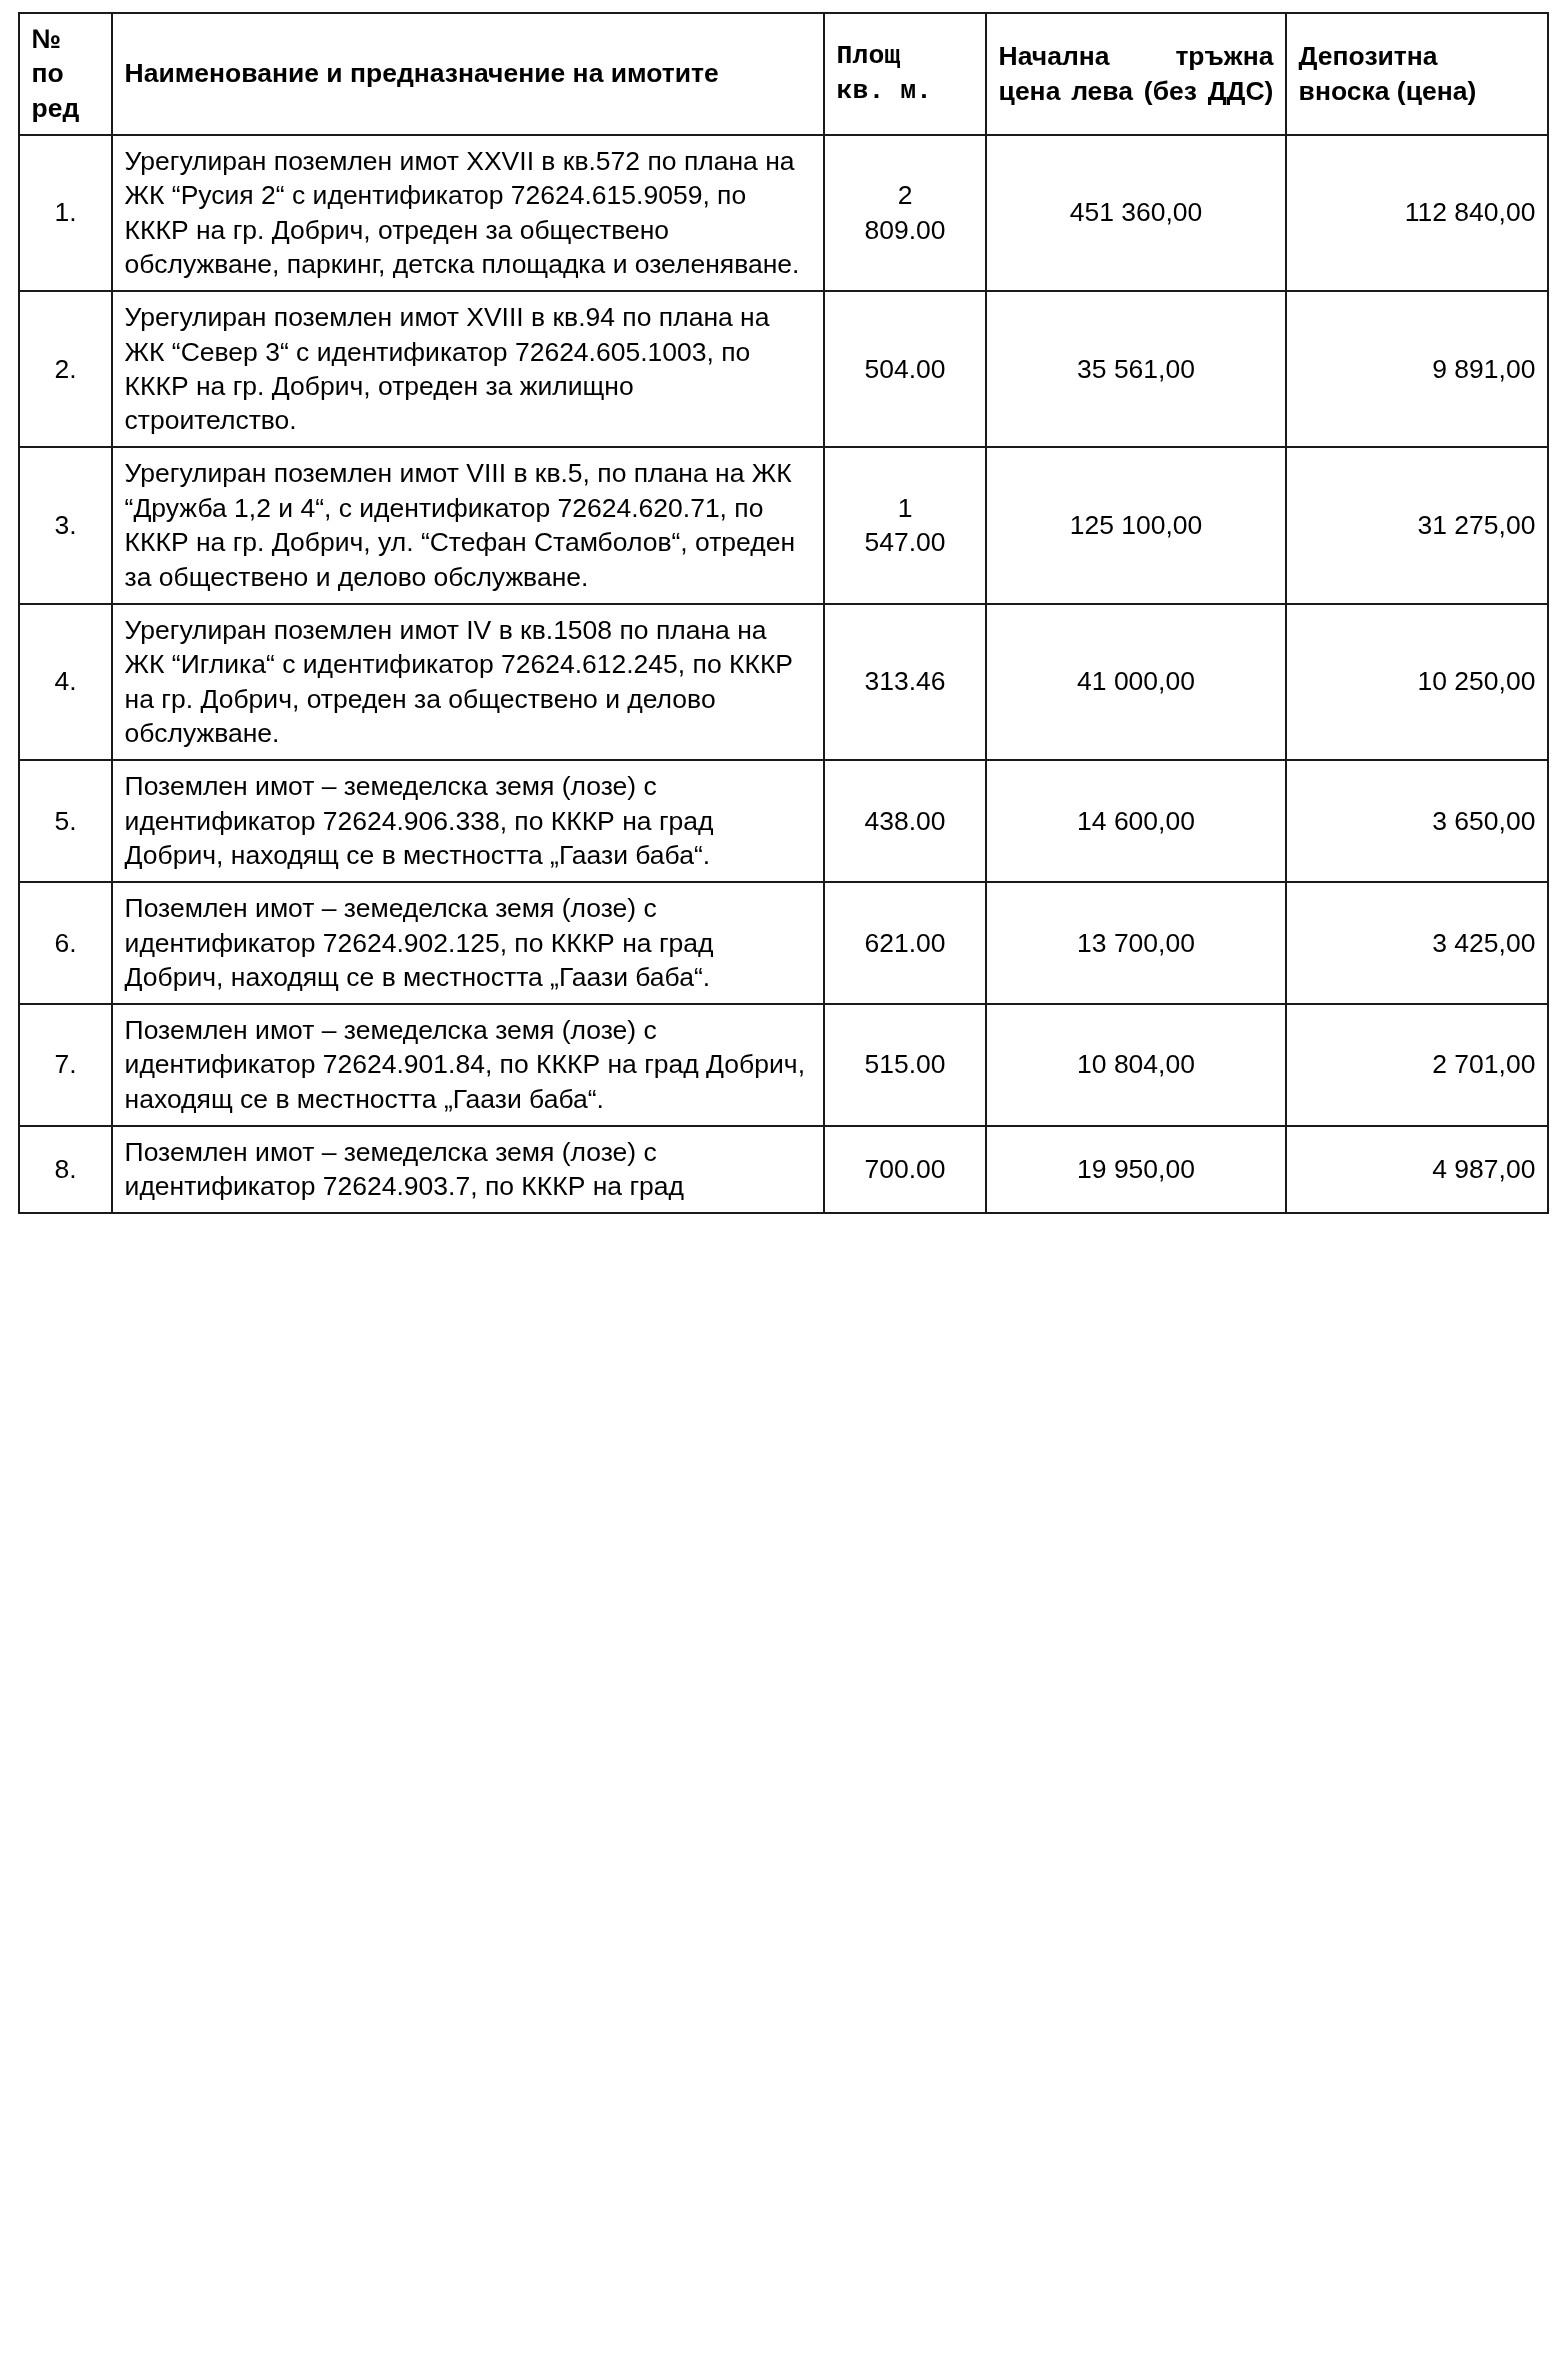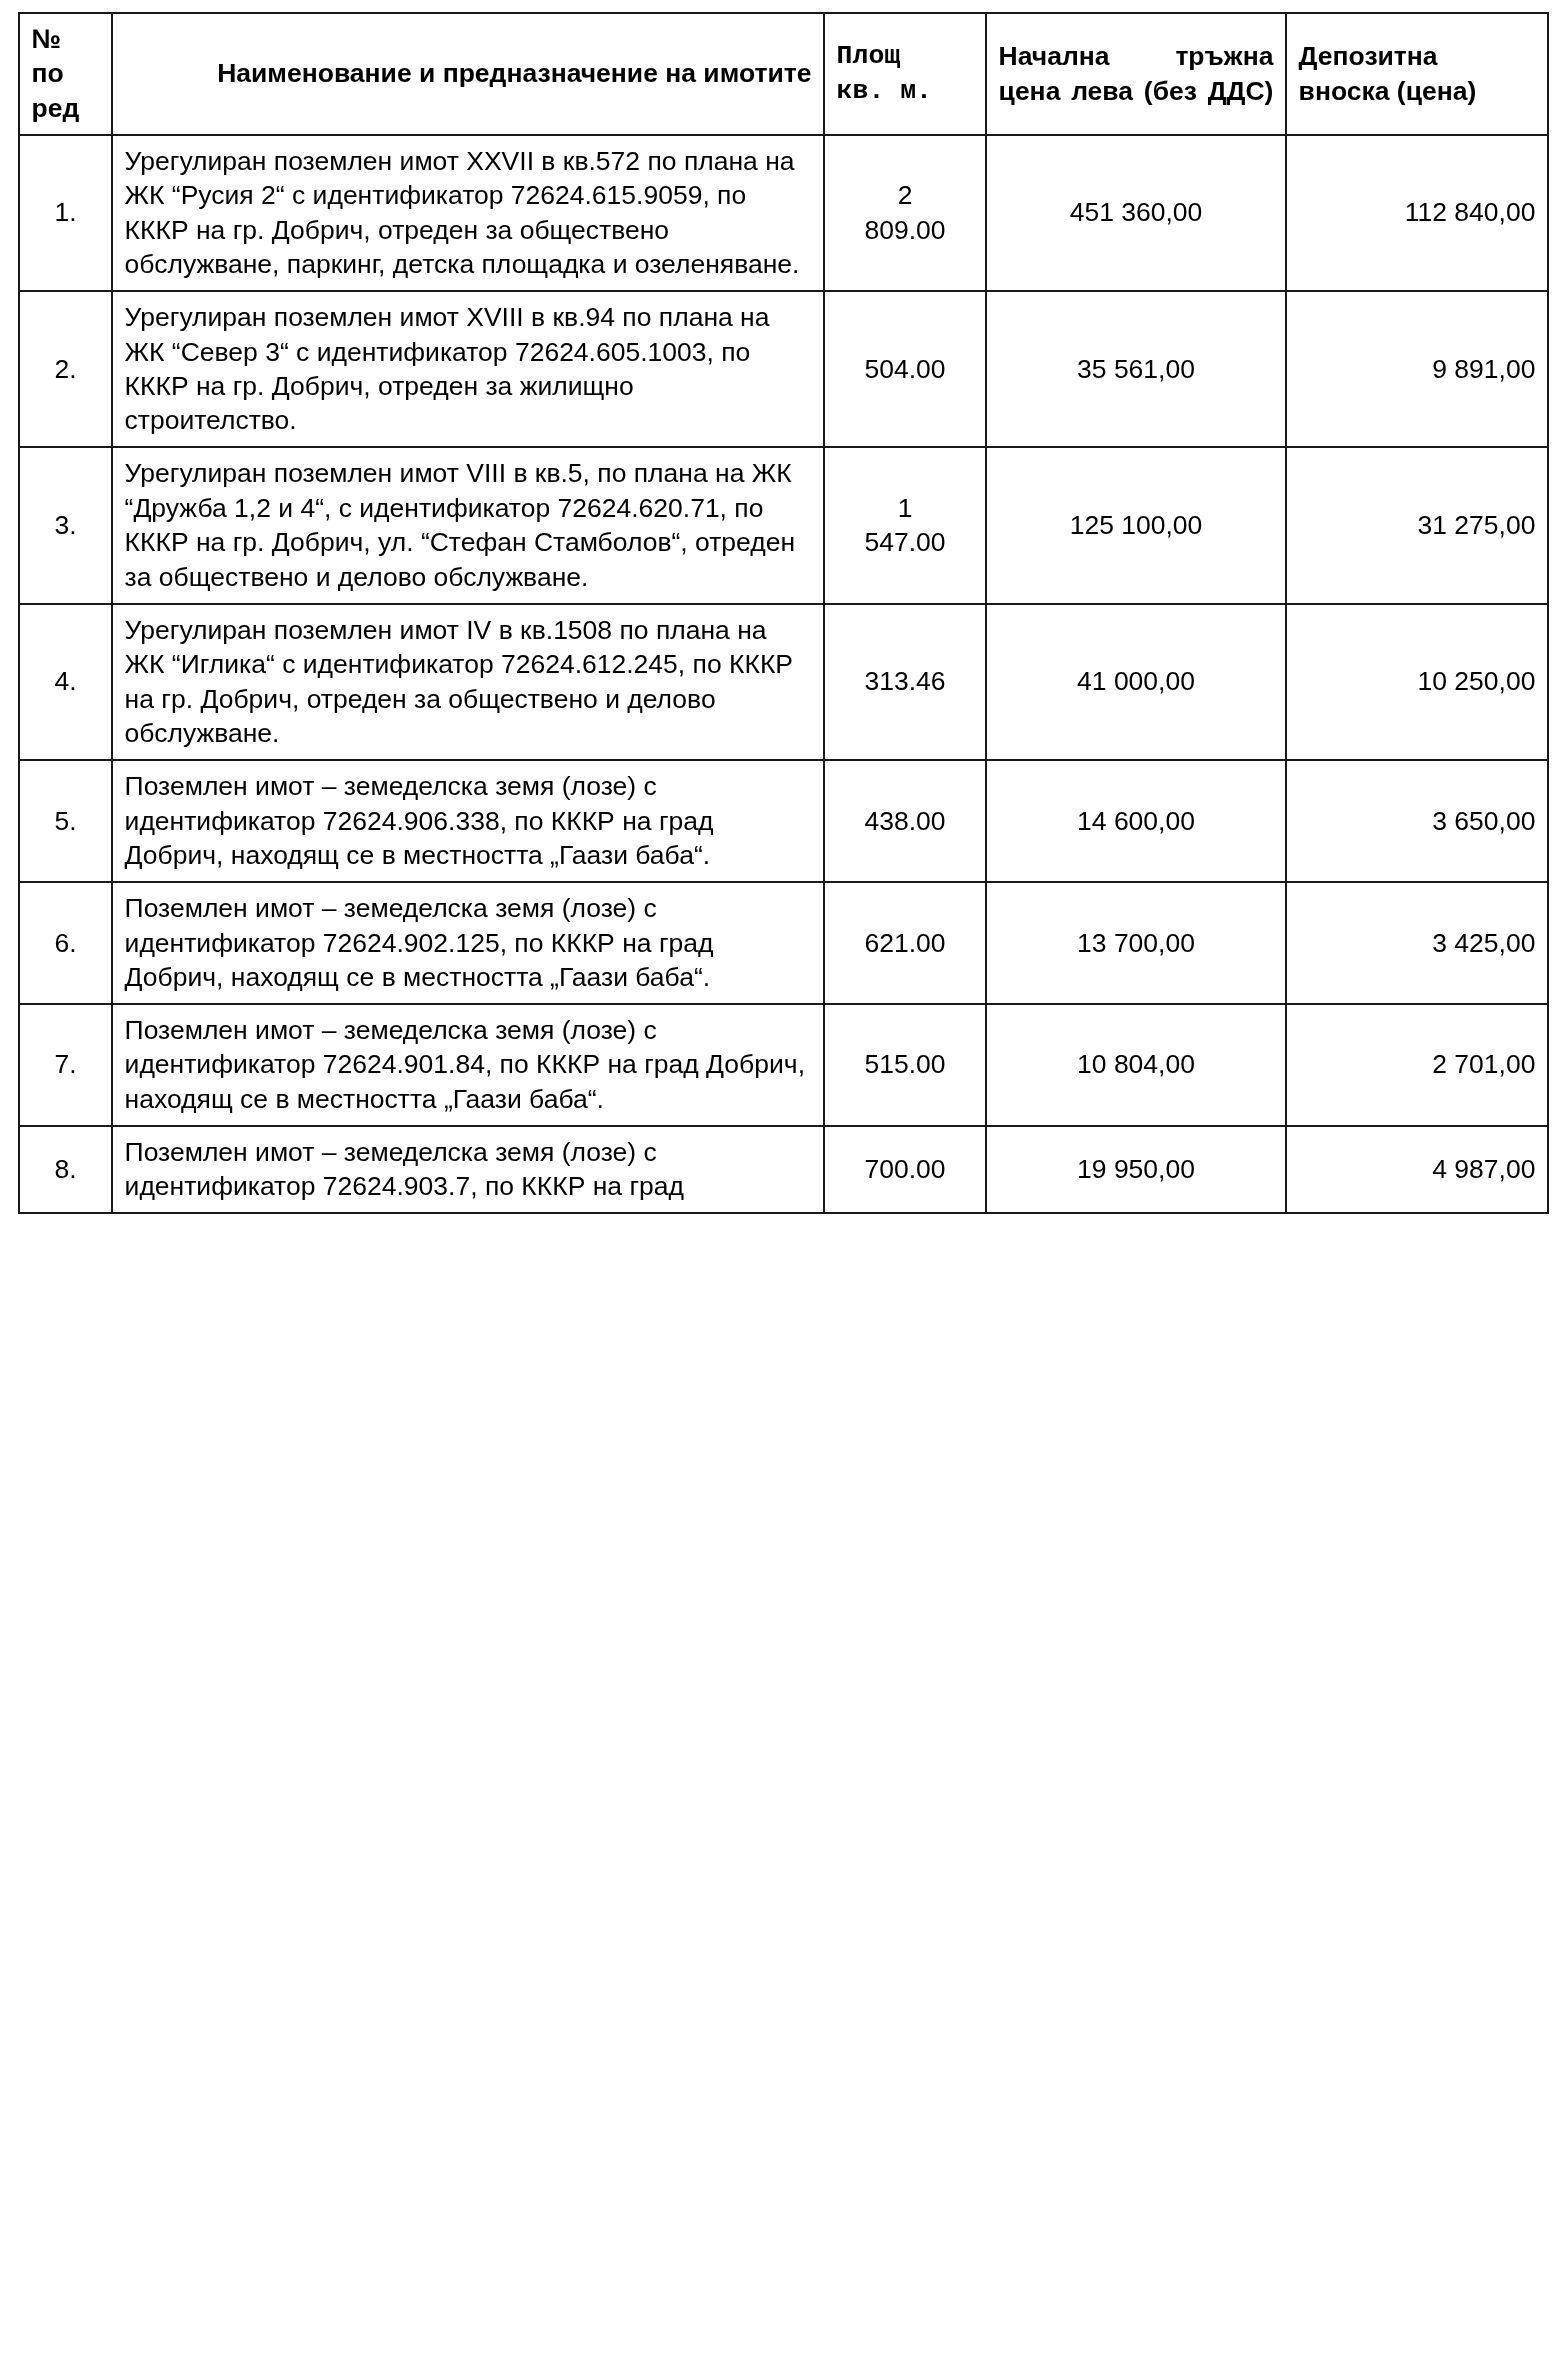--- a/index.html
+++ b/index.html
@@ -39,21 +39,21 @@
     padding-bottom: 11.6px;
   }
   
   col.c-no     { width: 93px; }
   col.c-name   { width: 712px; }
   col.c-area   { width: 162px; }
   col.c-price  { width: 300px; }
   col.c-dep    { width: 262px; }
 
   th.h-no      { text-align: left; line-height: 1.24; }
-  th.h-name    { text-align: right; line-height: 1.28; margin-left: 35px; }
+  th.h-name    { text-align: left; line-height: 1.28; margin-left: 35px; }
   th.h-area    { text-align: left; line-height: 1.28; font-family: Liberation Mono, monospace; }
   th.h-price   { text-align: justify; text-align-last: justify; line-height: 1.28; }
   th.h-dep     { text-align: left; line-height: 1.28; }
 
   td.c-idx     { text-align: center; font-size: 26.5px; }
   td.c-desc    { text-align: left; margin-left: 24px; }
   td.c-area    { text-align: center; }
   td.c-price   { text-align: center; margin-top: 24px; }
   td.c-dep     { text-align: right; }
 

